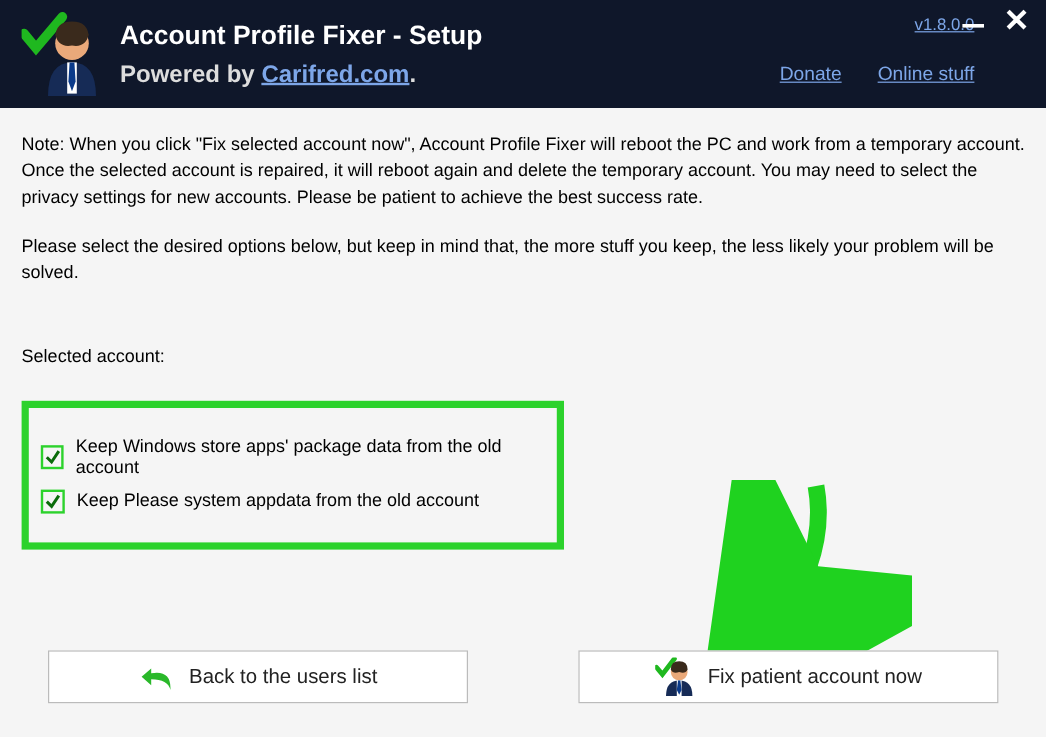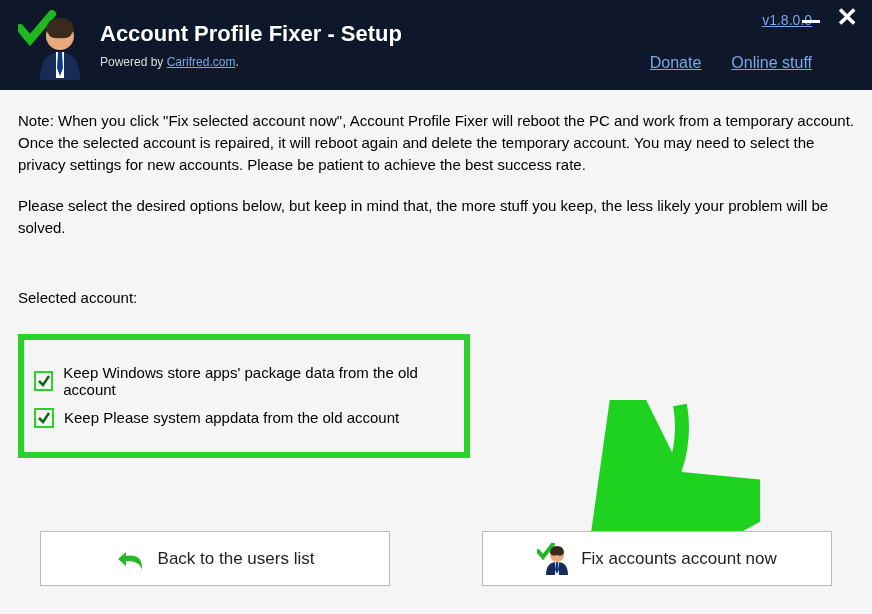--- a/index.html
+++ b/index.html
@@ -1,39 +1,39 @@
 <!DOCTYPE html>
 <html><head>
   <meta charset="utf-8">
   <style>
     * { margin:0; padding:0; box-sizing:border-box; }
     body { width:872px; height:614px; font-family:"Segoe UI",Tahoma,sans-serif; background:#f5f5f5; overflow:hidden; position:relative; }
     .header { background:#0f172a; color:#fff; height:90px; display:flex; align-items:center; padding:0 18px; position:relative; }
     .header-icon { width:64px; height:70px; display:flex; align-items:center; justify-content:center; margin-right:18px; position:relative; }
     .title-block { display:flex; flex-direction:column; gap:8px; }
     .title { font-size:22px; font-weight:bold; }
-    .subtitle { font-size:12px; color:#ddd; }
+    .subtitle { font-size:20px; color:#ddd;font-weight:bold; }
     .subtitle a, .header-links a { color:#7da6e8; text-decoration:underline; }
     .header-links { position:absolute; right:60px; bottom:18px; display:flex; gap:30px; font-size:16px; }
     .version { position:absolute; right:60px; top:12px; color:#7da6e8; text-decoration:underline; font-size:14px; }
     .wincontrols { position:absolute; right:14px; top:6px; display:flex; gap:16px; align-items:flex-start; }
     .wincontrols .min { width:18px; height:3px; background:#fff; margin-top:14px; }
     .wincontrols .close-x { font-size:26px; color:#fff; font-weight:bold; line-height:22px; }
     .content { padding:20px 18px; font-size:15px; color:#000; }
     .note { line-height:1.45; margin-bottom:20px; }
     .selected-row { display:flex; margin-top:50px; margin-bottom:28px; }
     .sel-label { width:200px; }
     .sel-val { color:#b56b1e; }
     .options-box { border:6px solid #2cd22c; padding:14px 10px 14px 10px; width:452px; }
     .opt-row { display:flex; align-items:center; margin:10px 0; }
     .opt-check { width:20px; height:20px; border:2px solid #2cd22c; display:flex; align-items:center; justify-content:center; margin-right:10px; }
     .opt-check svg { width:14px; height:14px; }
     .opt-label { font-size:15px; }
     .actions { display:flex; justify-content:space-between; padding:0 40px; position:absolute; bottom:28px; left:0; right:0; }
-    .btn { width:350px; height:55px; border:1px solid #bbb; background:#fff; display:flex; align-items:center; justify-content:center; gap:12px; font-size:17px; color:#222; cursor:pointer; }
+    .btn { width:350px; height:44px; border:1px solid #bbb; background:#fff; display:flex; align-items:center; justify-content:center; gap:12px; font-size:17px; color:#222; cursor:pointer; }
     .undo-icn { width:30px; height:22px; }
     .avatar-small { width:32px; height:32px; position:relative; }
     .arrow-ann { position:absolute; left:580px; top:400px; pointer-events:none; }
   </style>
 </head>
 <body>
 
 <div class="header">
   <div class="header-icon">
     <svg viewBox="0 0 64 70">
@@ -113,15 +113,15 @@
     <span class="avatar-small">
       <svg viewBox="0 0 32 32">
         <path d="M1 8 L6 14 L16 1" stroke="#1fb81f" stroke-width="4" fill="none" stroke-linecap="round"></path>
         <circle cx="20" cy="12" r="7" fill="#eaa97a"></circle>
         <path d="M13 10 Q13 3 20 3 Q27 3 27 10 Q25 14 20 12 Q15 14 13 10 Z" fill="#3a2a1c"></path>
         <path d="M9 32 Q9 19 20 19 Q31 19 31 32 Z" fill="#162b56"></path>
         <rect x="18" y="19" width="4" height="13" fill="#fff"></rect>
         <path d="M19 19 L21 19 L22 27 L20 31 L18 27 Z" fill="#0a3a8a"></path>
       </svg>
     </span>
-    <span>Fix accounts account now</span>
+    <span>Fix patient account now</span>
   </button>
 </div>
 
 </body></html>

